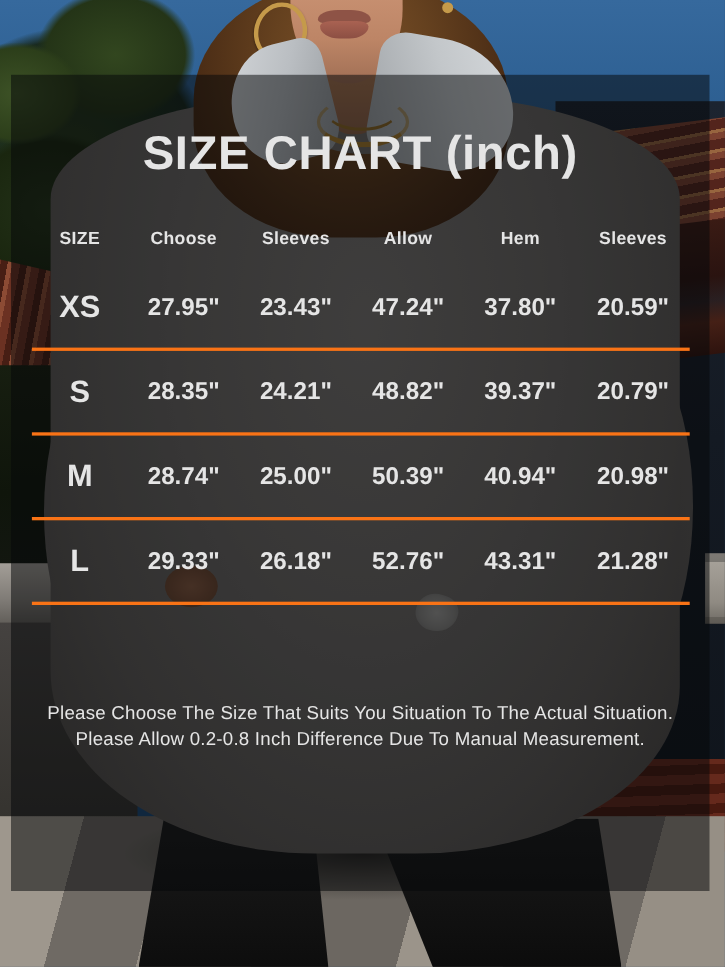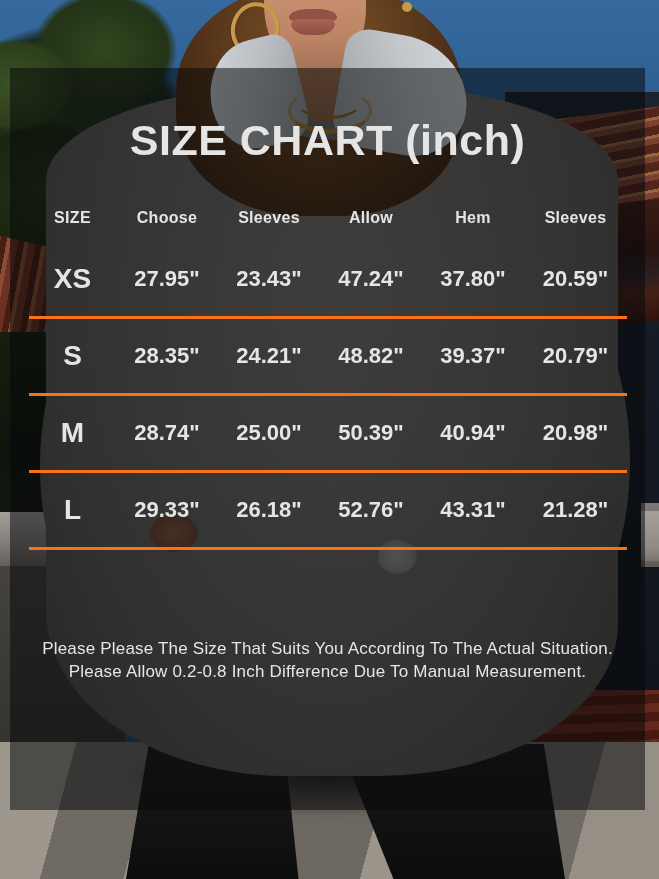--- a/index.html
+++ b/index.html
@@ -211,18 +211,18 @@
         <div class="cell">29.33"</div>
         <div class="cell">26.18"</div>
         <div class="cell">52.76"</div>
         <div class="cell">43.31"</div>
         <div class="cell">21.28"</div>
       </div>
 
     </div>
 
     <div class="footer">
-      <div>Please Please The Size That Suits You According To The Actual Situation.</div>
+      <div>Please Choose The Size That Suits You Situation To The Actual Situation.</div>
       <div>Please Allow 0.2-0.8 Inch Difference Due To Manual Measurement.</div>
     </div>
   </div>
 
 </div>
 
 </body></html>

